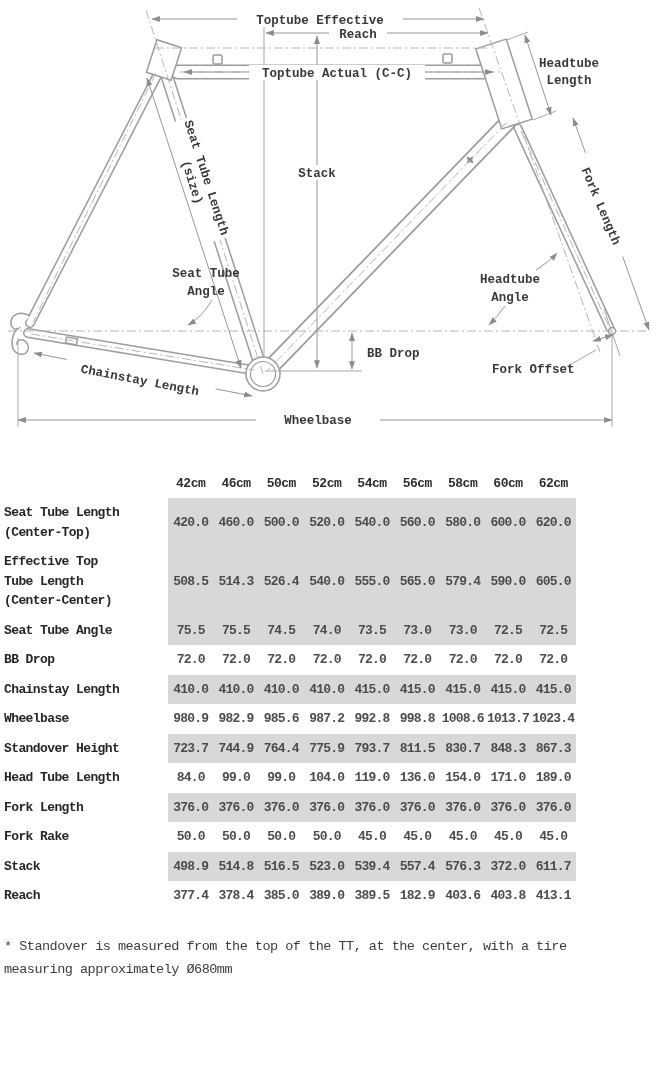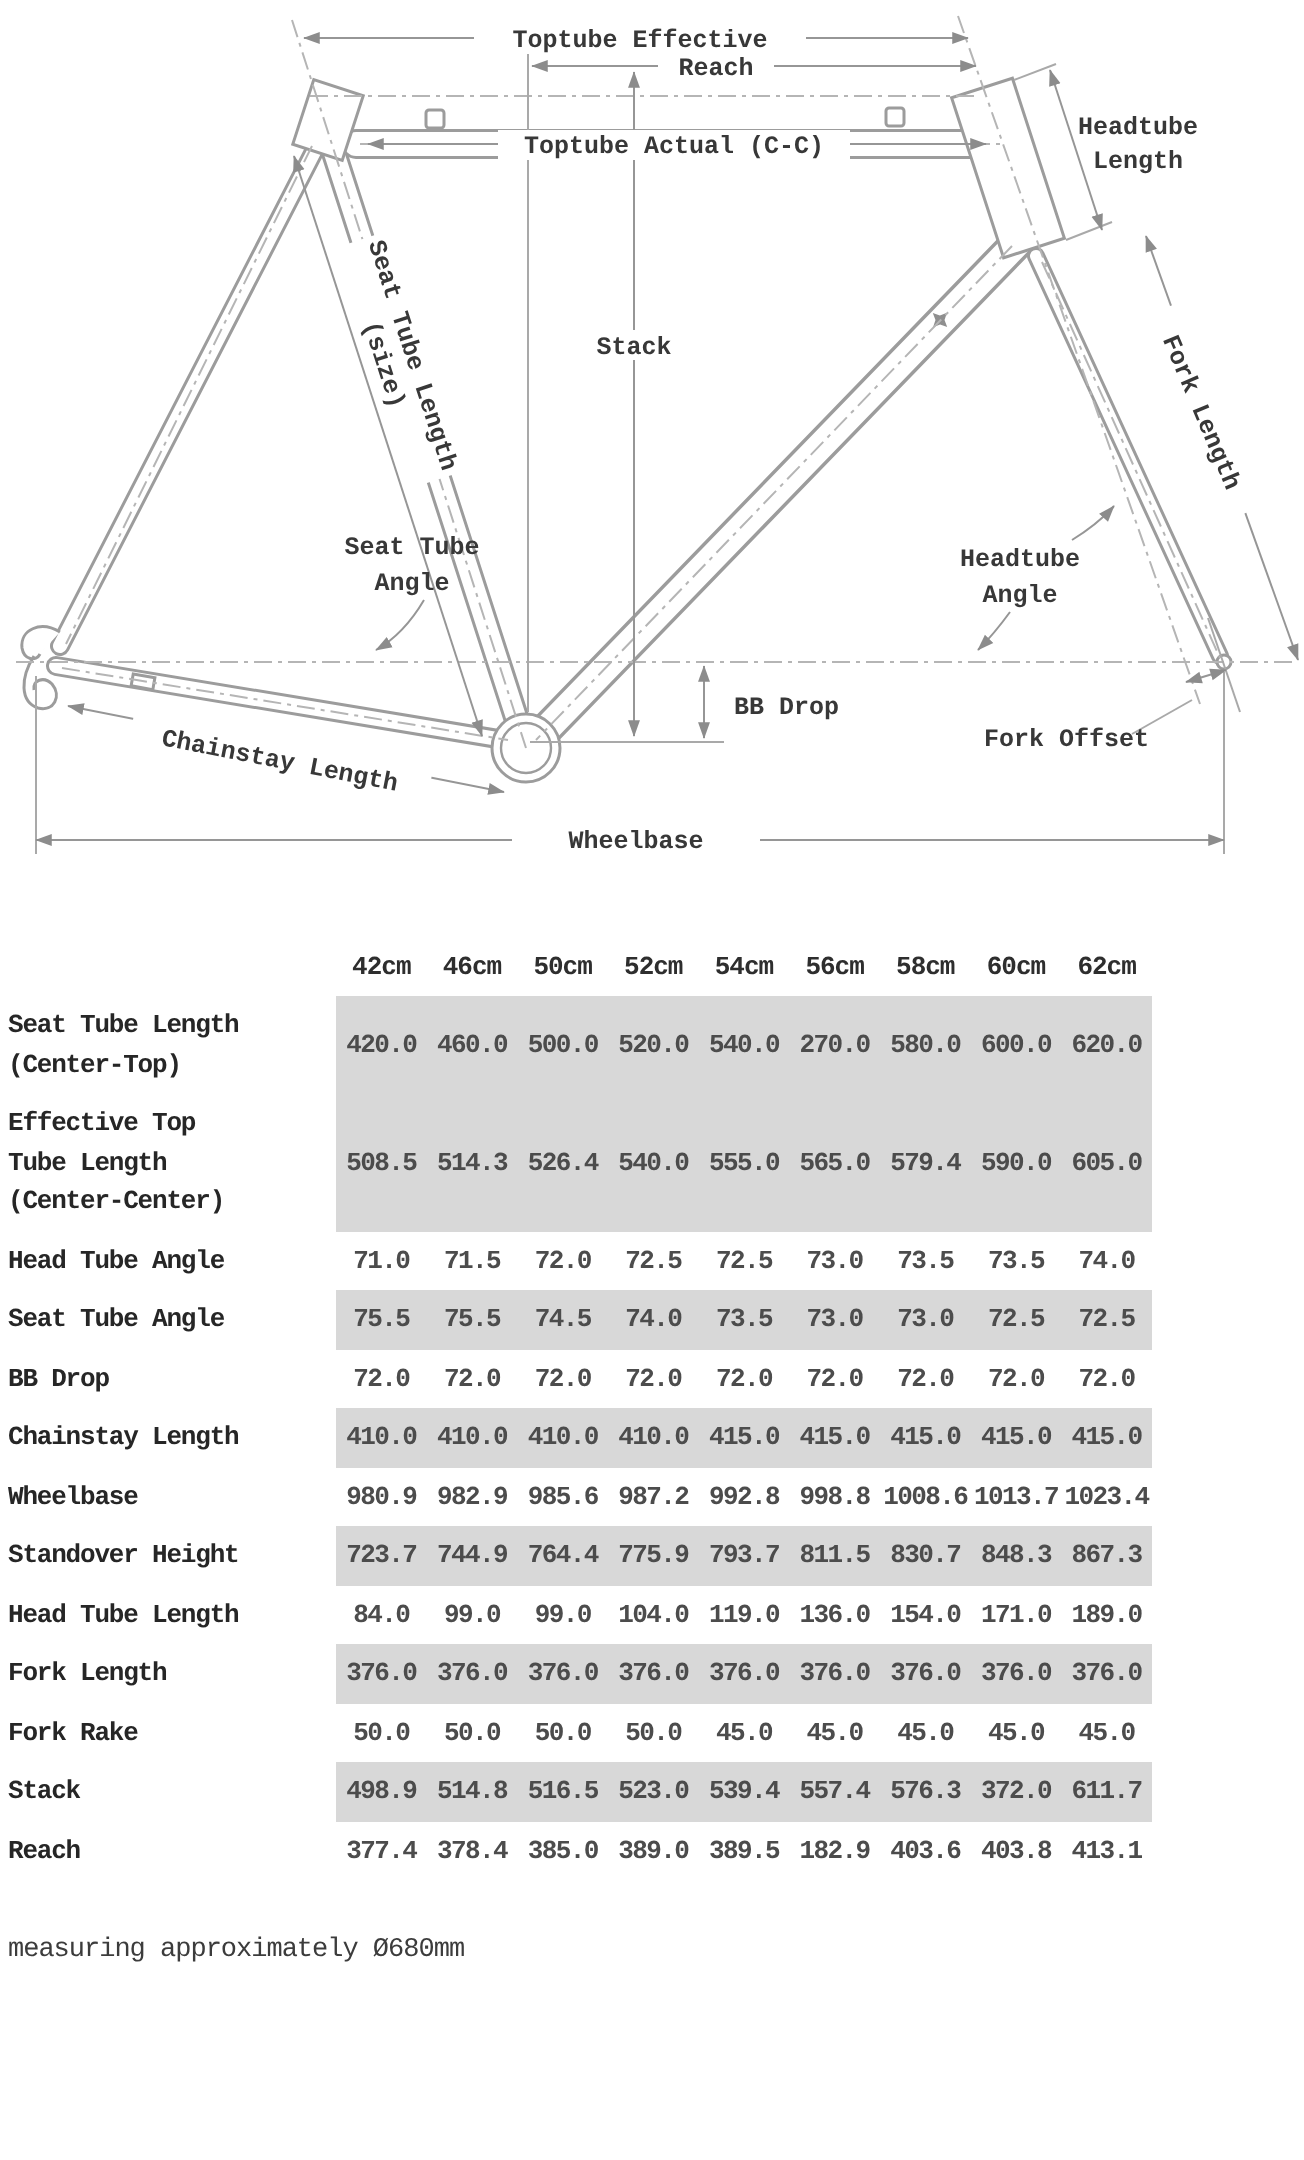--- a/index.html
+++ b/index.html
@@ -193,49 +193,37 @@
       </tr>
   </thead>
   <tbody>
       <tr class="shaded">
         <th>Seat Tube Length<br>(Center-Top)</th>
         <td>420.0</td>
         <td>460.0</td>
         <td>500.0</td>
         <td>520.0</td>
         <td>540.0</td>
-        <td>270.0</td>
+        <td>560.0</td>
         <td>580.0</td>
         <td>600.0</td>
         <td>620.0</td>
       </tr>
       <tr class="shaded">
         <th>Effective Top<br>Tube Length<br>(Center-Center)</th>
         <td>508.5</td>
         <td>514.3</td>
         <td>526.4</td>
         <td>540.0</td>
         <td>555.0</td>
         <td>565.0</td>
         <td>579.4</td>
         <td>590.0</td>
         <td>605.0</td>
       </tr>
-      <tr>
-        <th>Head Tube Angle</th>
-        <td>71.0</td>
-        <td>71.5</td>
-        <td>72.0</td>
-        <td>72.5</td>
-        <td>72.5</td>
-        <td>73.0</td>
-        <td>73.5</td>
-        <td>73.5</td>
-        <td>74.0</td>
-      </tr>
       <tr class="shaded">
         <th>Seat Tube Angle</th>
         <td>75.5</td>
         <td>75.5</td>
         <td>74.5</td>
         <td>74.0</td>
         <td>73.5</td>
         <td>73.0</td>
         <td>73.0</td>
         <td>72.5</td>
@@ -346,14 +334,15 @@
         <td>389.5</td>
         <td>182.9</td>
         <td>403.6</td>
         <td>403.8</td>
         <td>413.1</td>
       </tr>
     </tbody>
 </table>
 
 <div class="notes">
+  <div>* Standover is measured from the top of the TT, at the center, with a tire</div>
   <div>measuring approximately Ø680mm</div>
 </div>
 
 </body></html>

